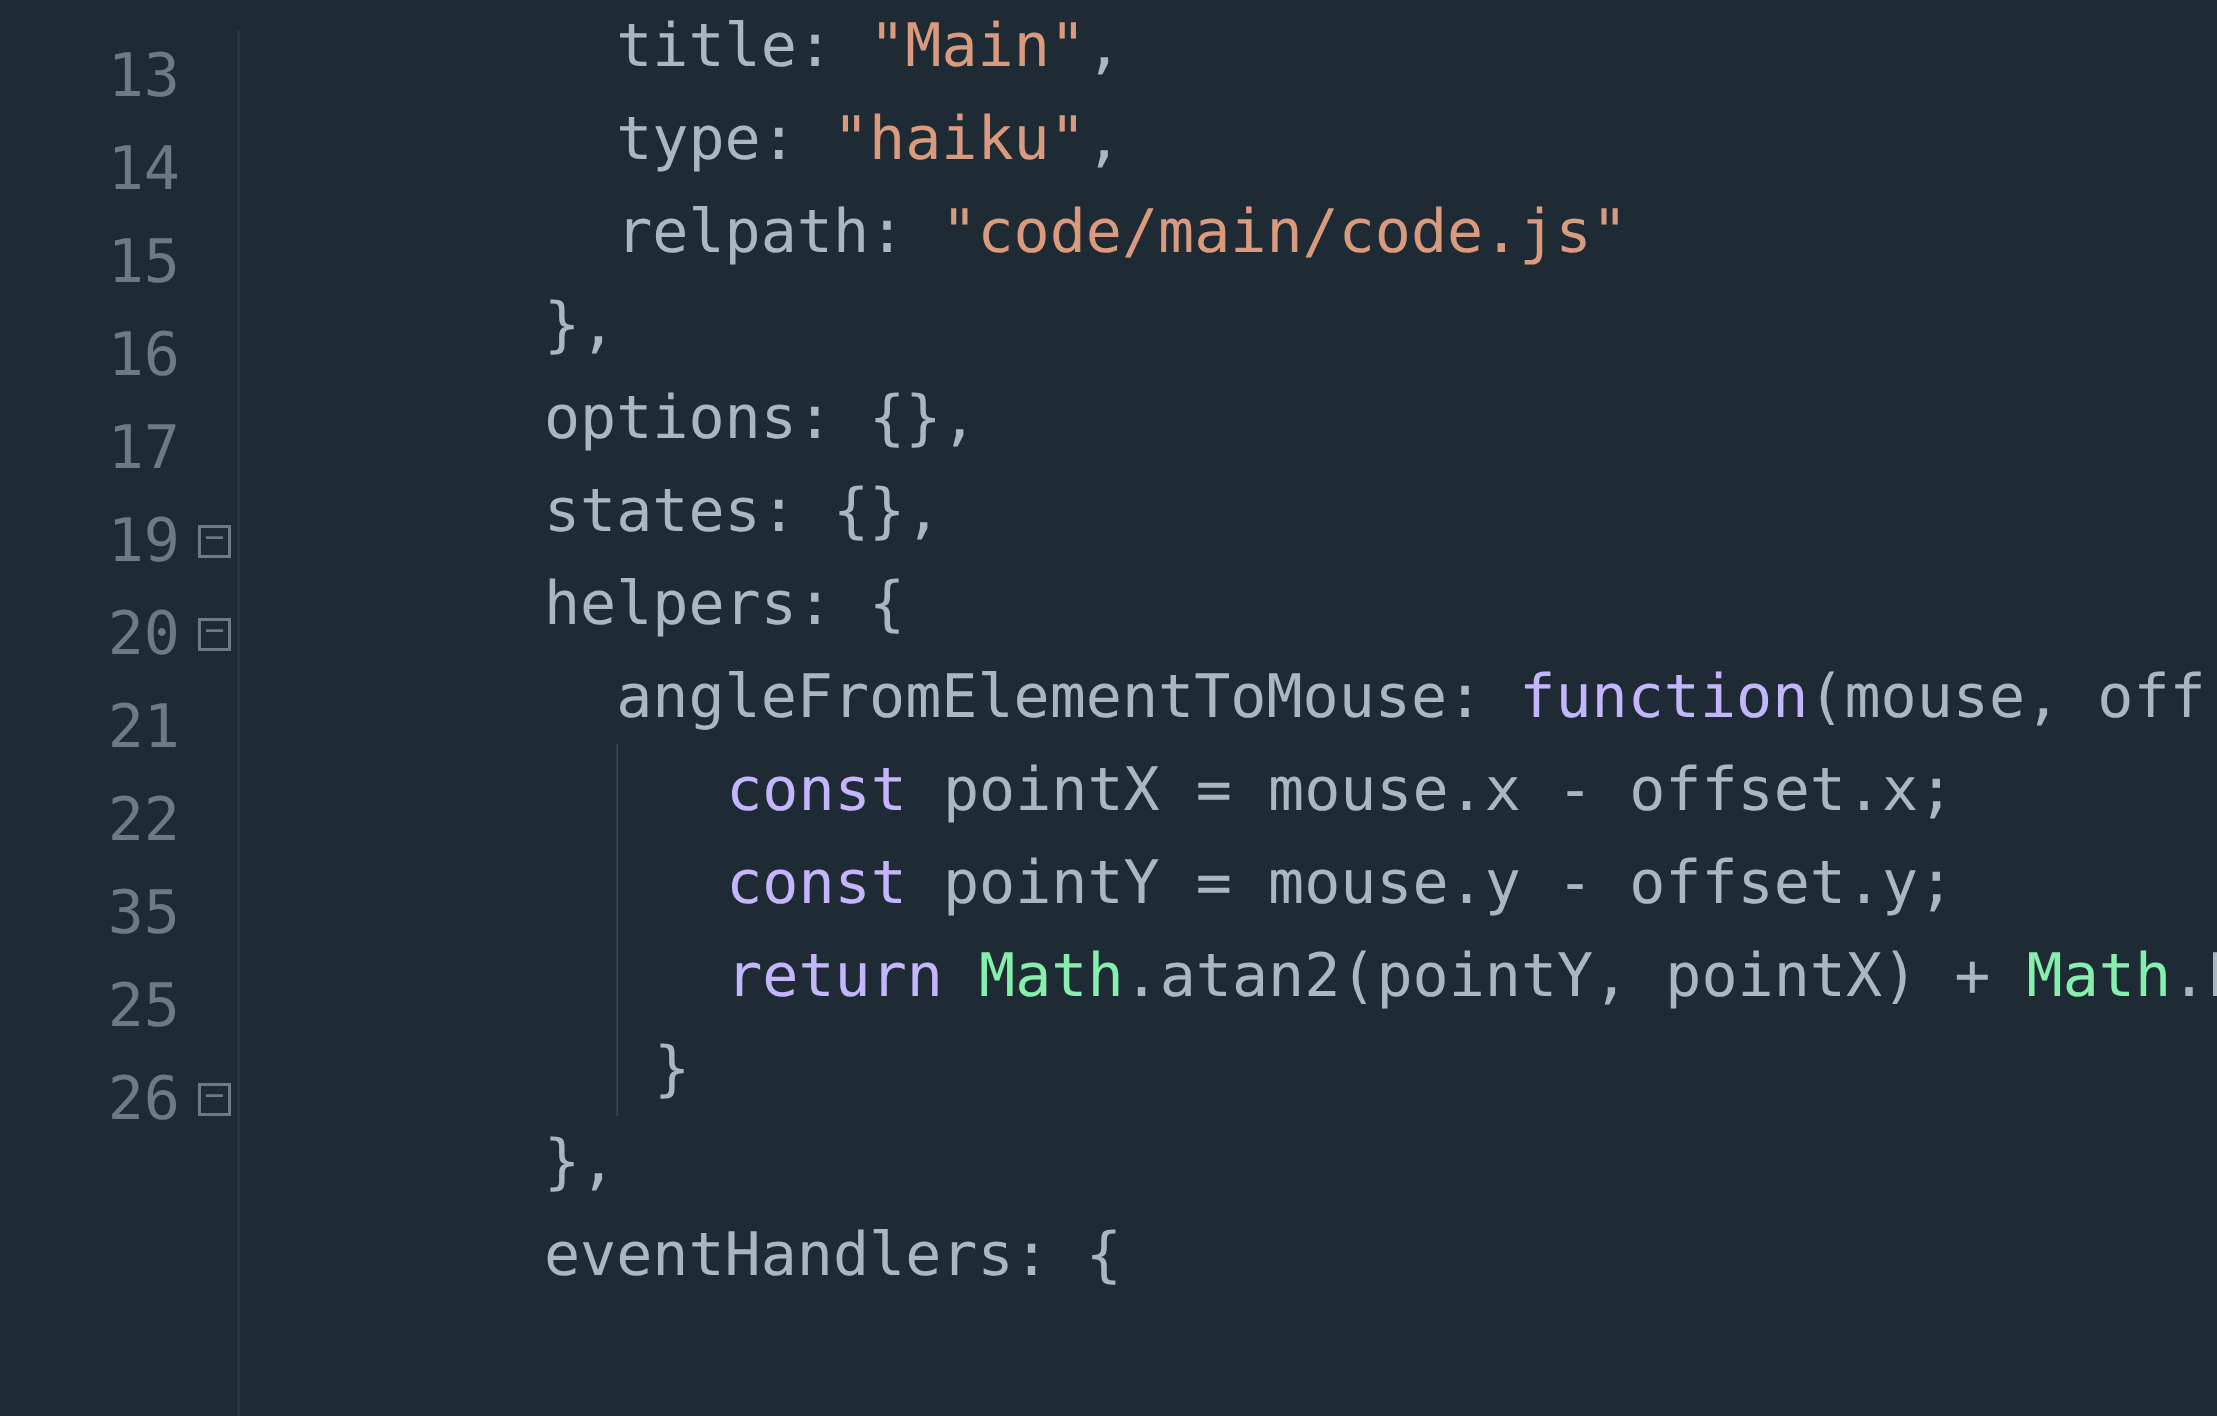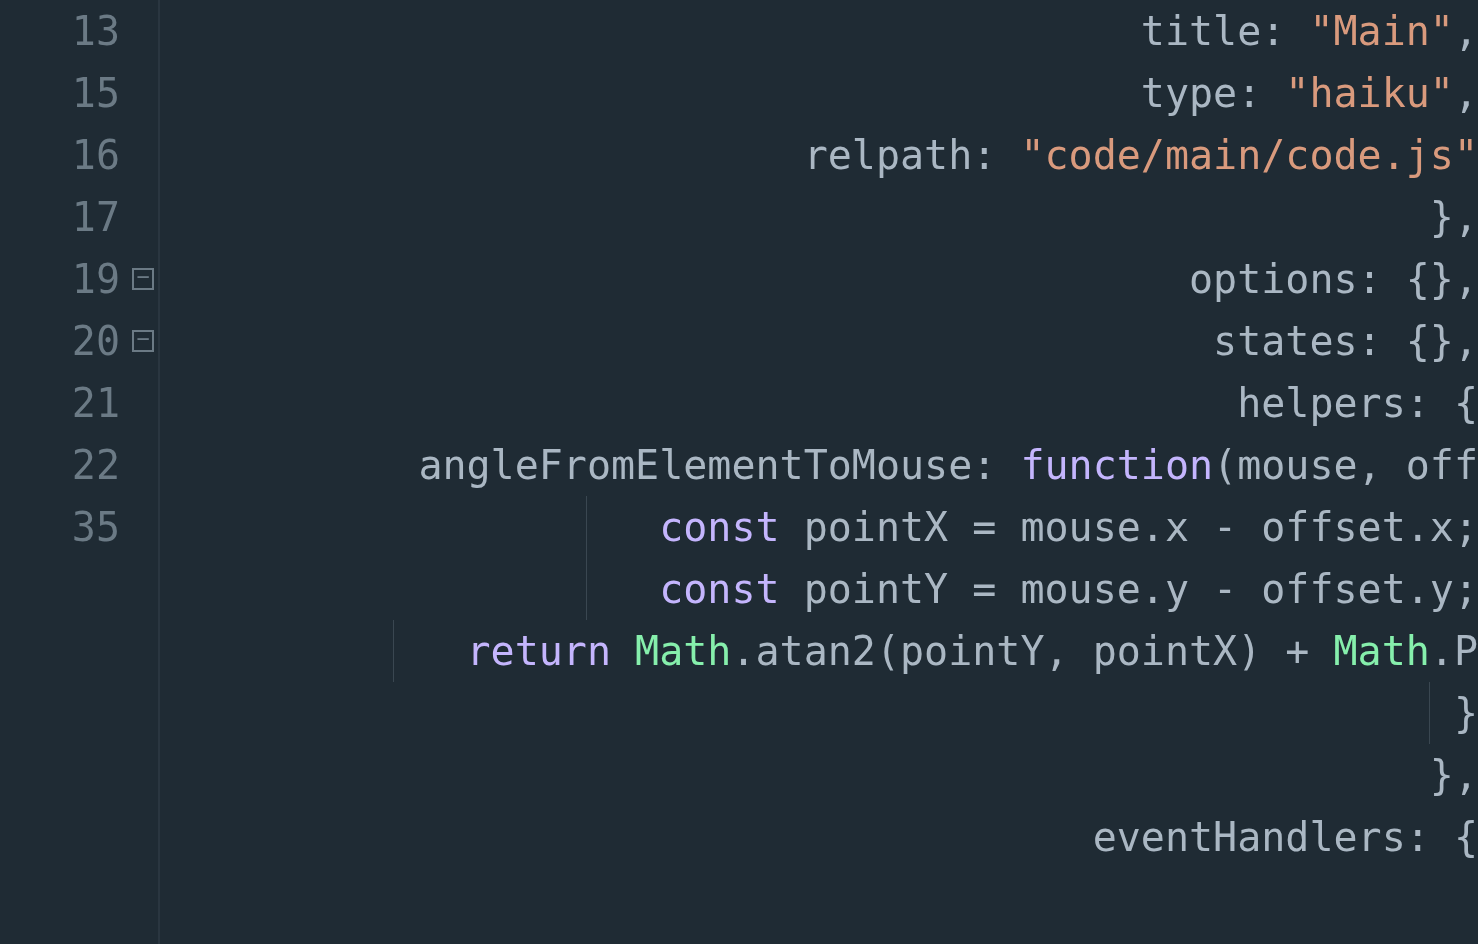--- a/index.html
+++ b/index.html
@@ -16,20 +16,21 @@
     display: flex;
     height: 100%;
     position: relative;
   }
   .gutter {
     background: #1f2b34;
     width: 160px;
     flex-shrink: 0;
     padding-top: 0;
     position: relative;
+    margin-top: 20px;
   }
   .gutter-border {
     position: absolute;
     right: 0;
     top: 0;
     bottom: 0;
     width: 2px;
     background: #2a3640;
   }
   .line-number {
@@ -66,44 +67,46 @@
     padding-left: 10px;
     color: #aab7c3;
     white-space: pre;
     overflow: hidden;
     position: relative;
   }
   .code-line {
     height: 62px;
     display: flex;
     align-items: center;
-    justify-content: flex-end;
   }
   .indent-guide {
     border-left: 1px solid #3a4751;
     display: inline-block;
     height: 62px;
     vertical-align: top;
   }
   .tok-prop { color: #aab7c3; }
   .tok-str { color: #d99a7d; }
   .tok-kw { color: #c4b5fd; }
   .tok-punc { color: #aab7c3; }
   .tok-builtin { color: #86efac; }
 </style>
 </head>
 <body>
 
 <div class="editor">
   <div class="gutter">
     <div class="gutter-border"></div>
   <div class="line-number">13</div>
+      <div class="line-number">14</div>
       <div class="line-number">15</div>
       <div class="line-number">16</div>
       <div class="line-number">17</div>
       <div class="line-number">19<div class="fold-marker"></div></div>
       <div class="line-number">20<div class="fold-marker"></div></div>
       <div class="line-number">21</div>
       <div class="line-number">22</div>
       <div class="line-number">35</div>
+      <div class="line-number">25</div>
+      <div class="line-number">26<div class="fold-marker"></div></div>
     </div>
   <div class="code-area"><div class="code-line"><span>          </span><span class="tok-prop">title</span><span class="tok-punc">: </span><span class="tok-str">"Main"</span><span class="tok-punc">,</span></div><div class="code-line"><span>          </span><span class="tok-prop">type</span><span class="tok-punc">: </span><span class="tok-str">"haiku"</span><span class="tok-punc">,</span></div><div class="code-line"><span>          </span><span class="tok-prop">relpath</span><span class="tok-punc">: </span><span class="tok-str">"code/main/code.js"</span></div><div class="code-line"><span>        </span><span class="tok-punc">},</span></div><div class="code-line"><span>        </span><span class="tok-prop">options</span><span class="tok-punc">: {},</span></div><div class="code-line"><span>        </span><span class="tok-prop">states</span><span class="tok-punc">: {},</span></div><div class="code-line"><span>        </span><span class="tok-prop">helpers</span><span class="tok-punc">: {</span></div><div class="code-line"><span>          </span><span class="tok-prop">angleFromElementToMouse</span><span class="tok-punc">: </span><span class="tok-kw">function</span><span class="tok-punc">(mouse, off</span></div><div class="code-line"><span>          </span><span class="indent-guide">&nbsp;</span><span>  </span><span class="tok-kw">const</span><span class="tok-punc"> pointX = mouse.x - offset.x;</span></div><div class="code-line"><span>          </span><span class="indent-guide">&nbsp;</span><span>  </span><span class="tok-kw">const</span><span class="tok-punc"> pointY = mouse.y - offset.y;</span></div><div class="code-line"><span>          </span><span class="indent-guide">&nbsp;</span><span>  </span><span class="tok-kw">return</span><span class="tok-punc"> </span><span class="tok-builtin">Math</span><span class="tok-punc">.atan2(pointY, pointX) + </span><span class="tok-builtin">Math</span><span class="tok-punc">.P</span></div><div class="code-line"><span>          </span><span class="indent-guide">&nbsp;</span><span class="tok-punc">}</span></div><div class="code-line"><span>        </span><span class="tok-punc">},</span></div><div class="code-line"><span>        </span><span class="tok-prop">eventHandlers</span><span class="tok-punc">: {</span></div></div>
 </div>
 
 </body></html>

